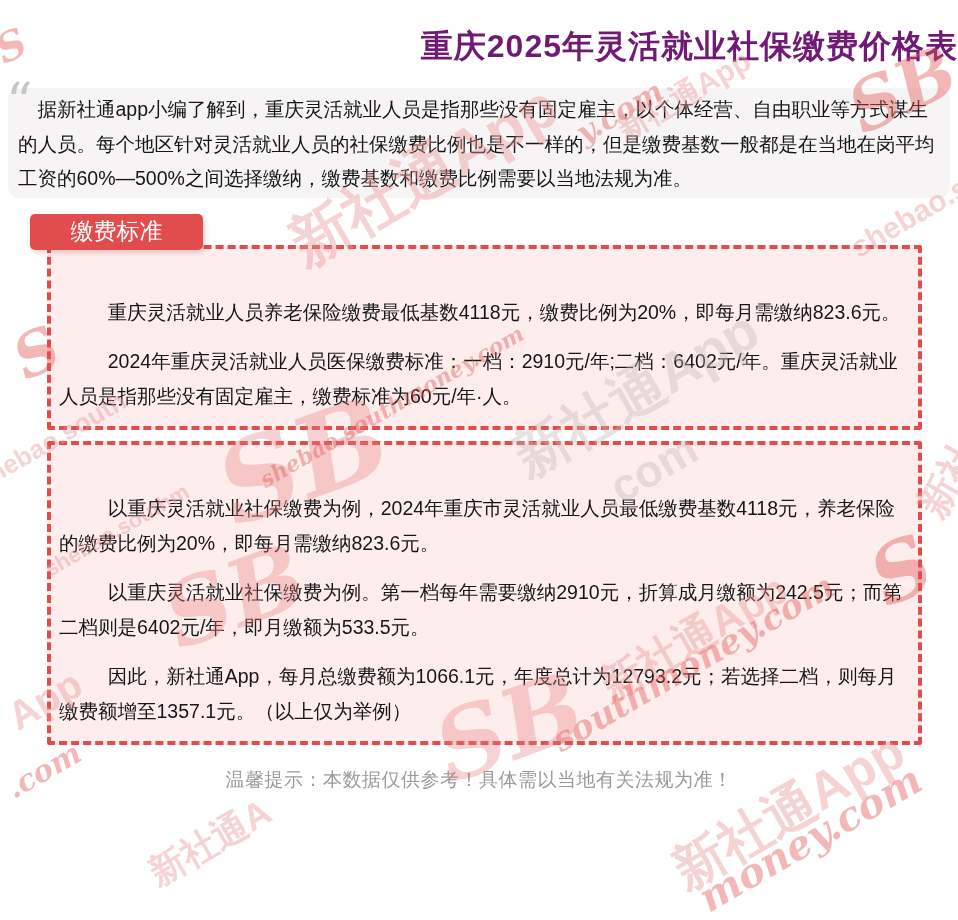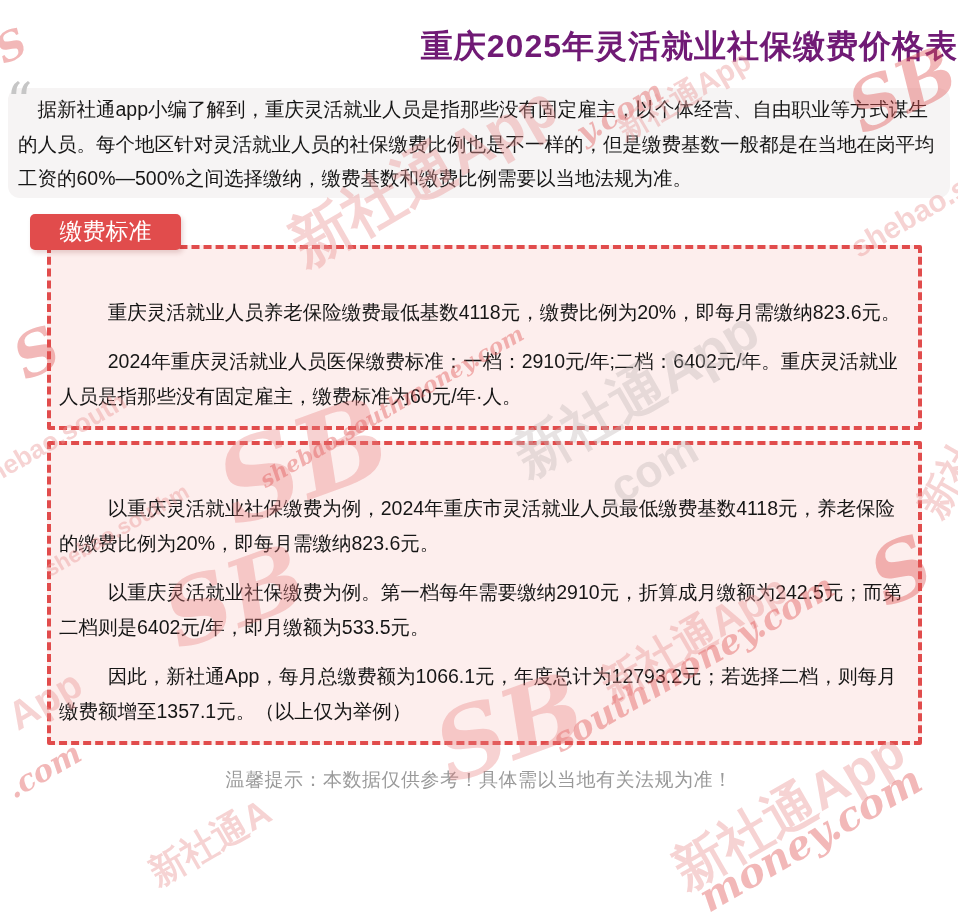--- a/index.html
+++ b/index.html
@@ -24,21 +24,21 @@
   }
   .intro p{margin:0;text-indent:1em;}
   .quote-mark{
     position:absolute;left:-2px;top:-12px;
     color:#c6c6c6;font-size:52px;line-height:1;
     font-family:"DejaVu Serif","Liberation Serif",serif;
   }
   .section{margin-top:16px;}
   .section-label{
     position:relative;z-index:2;
-    margin-left:30px;width:151px;height:36px;
+    margin-left:30px;width:173px;height:36px;
     background:#e14c4c;color:#ffffff;
     font-size:23px;font-weight:500;
     display:flex;align-items:center;justify-content:center;
     border-radius:5px;
     box-shadow:2px 3px 5px rgba(120,30,30,0.18);
   }
   .dashed-box{
     position:relative;z-index:1;
     margin:-5px 36px 0 47px;
     border:4px dashed #e14c4c;border-radius:2px;

